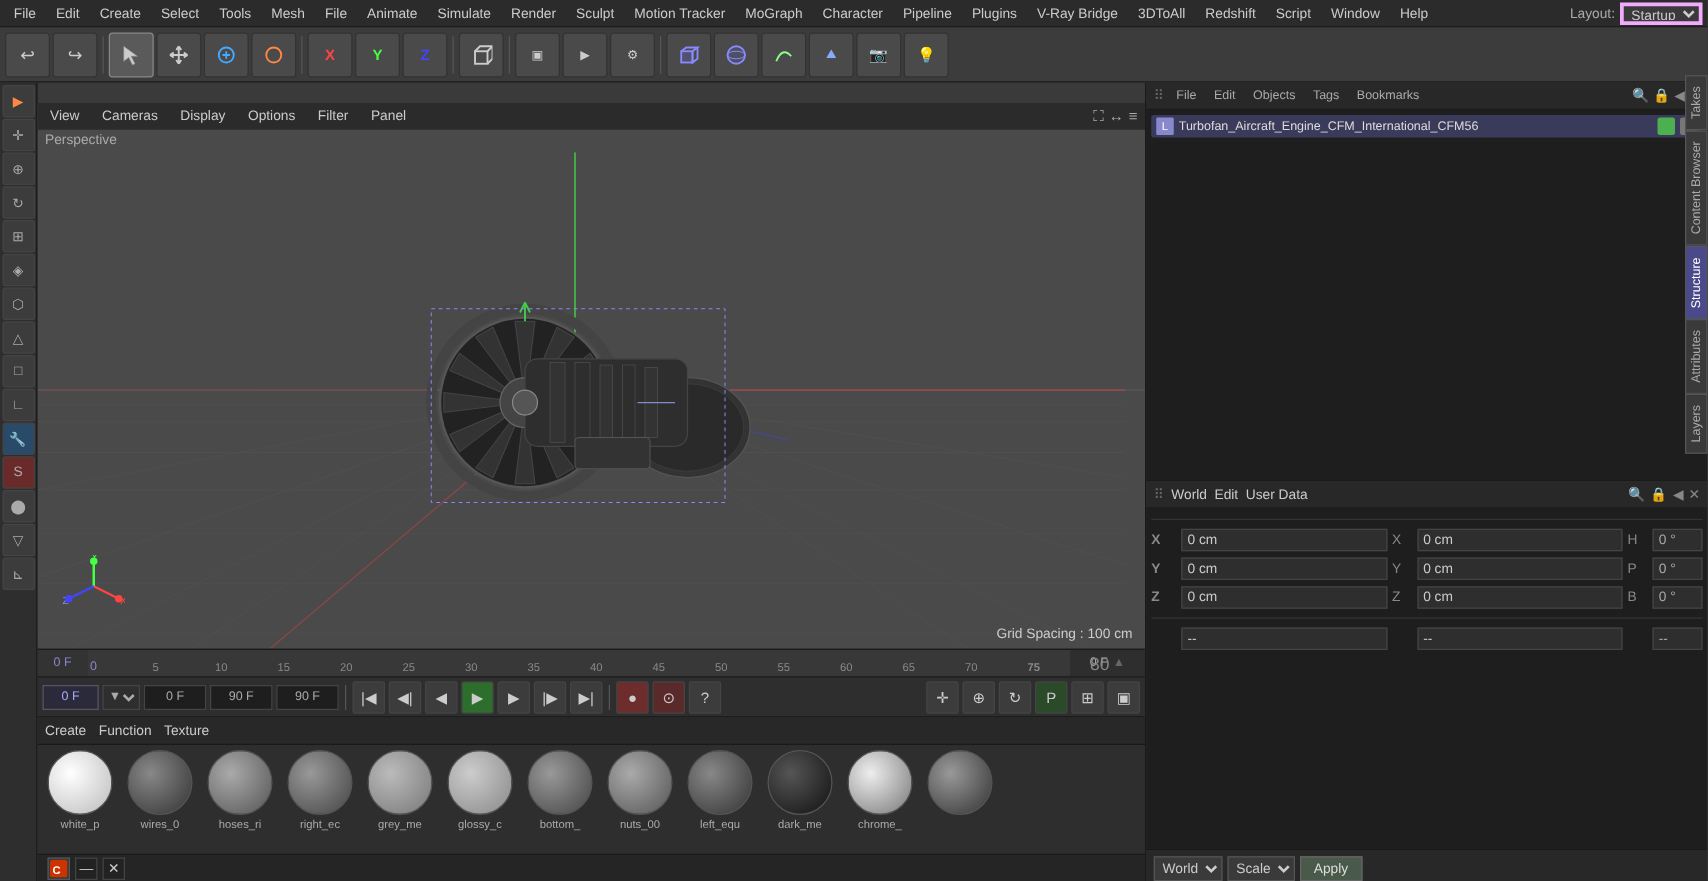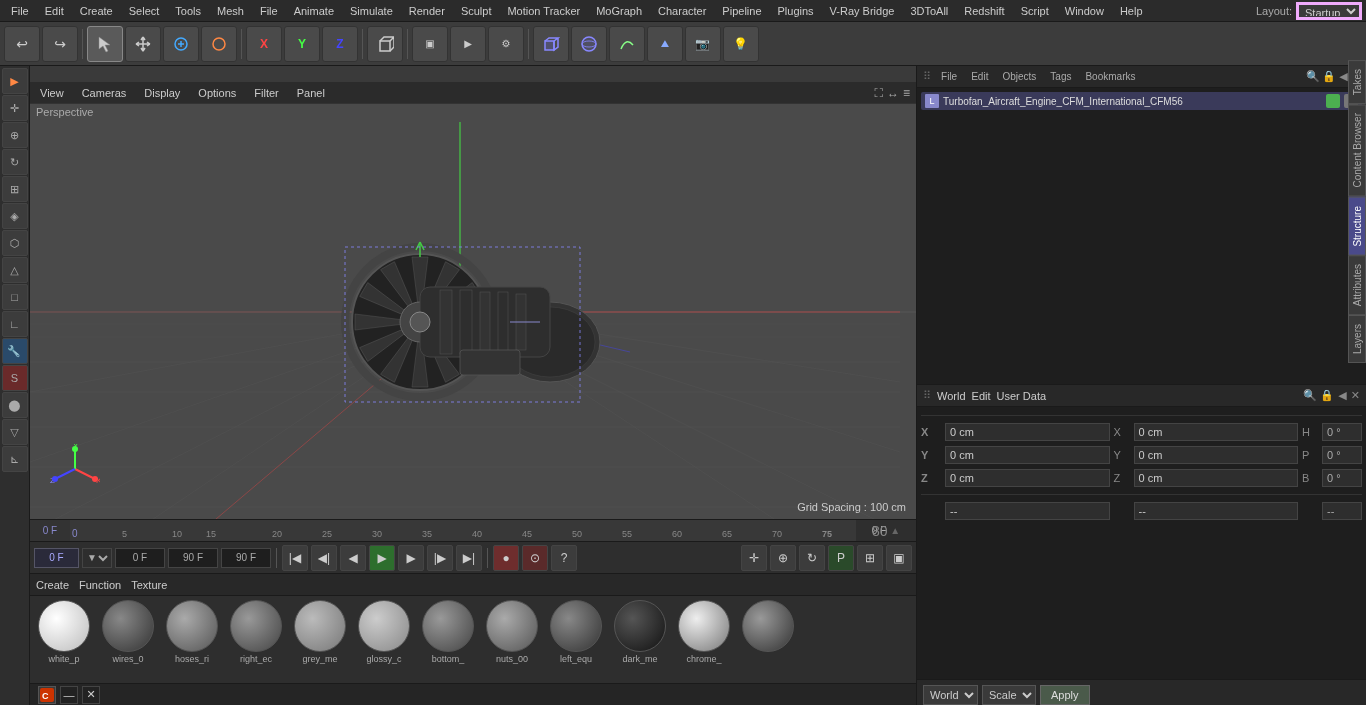--- a/index.html
+++ b/index.html
@@ -835,21 +835,21 @@
 
       <div id="grid-spacing-label">Grid Spacing : 100 cm</div>
     </div>
 
     <div id="timeline">
       <div id="timeline-start">0 F</div>
       <div id="timeline-ruler">
         <span style="position:absolute;left:2px;bottom:2px;color:#88c;font-size:10px;">0</span>
         <span style="position:absolute;left:52px;bottom:2px;color:#888;font-size:9px;">5</span>
         <span style="position:absolute;left:102px;bottom:2px;color:#888;font-size:9px;">10</span>
-        <span style="position:absolute;left:136px;bottom:2px;color:#888;font-size:9px;">15</span>
+        <span style="position:absolute;left:152px;bottom:2px;color:#888;font-size:9px;">15</span>
         <span style="position:absolute;left:202px;bottom:2px;color:#888;font-size:9px;">20</span>
         <span style="position:absolute;left:252px;bottom:2px;color:#888;font-size:9px;">25</span>
         <span style="position:absolute;left:302px;bottom:2px;color:#888;font-size:9px;">30</span>
         <span style="position:absolute;left:352px;bottom:2px;color:#888;font-size:9px;">35</span>
         <span style="position:absolute;left:402px;bottom:2px;color:#888;font-size:9px;">40</span>
         <span style="position:absolute;left:452px;bottom:2px;color:#888;font-size:9px;">45</span>
         <span style="position:absolute;left:502px;bottom:2px;color:#888;font-size:9px;">50</span>
         <span style="position:absolute;left:552px;bottom:2px;color:#888;font-size:9px;">55</span>
         <span style="position:absolute;left:602px;bottom:2px;color:#888;font-size:9px;">60</span>
         <span style="position:absolute;left:652px;bottom:2px;color:#888;font-size:9px;">65</span>

